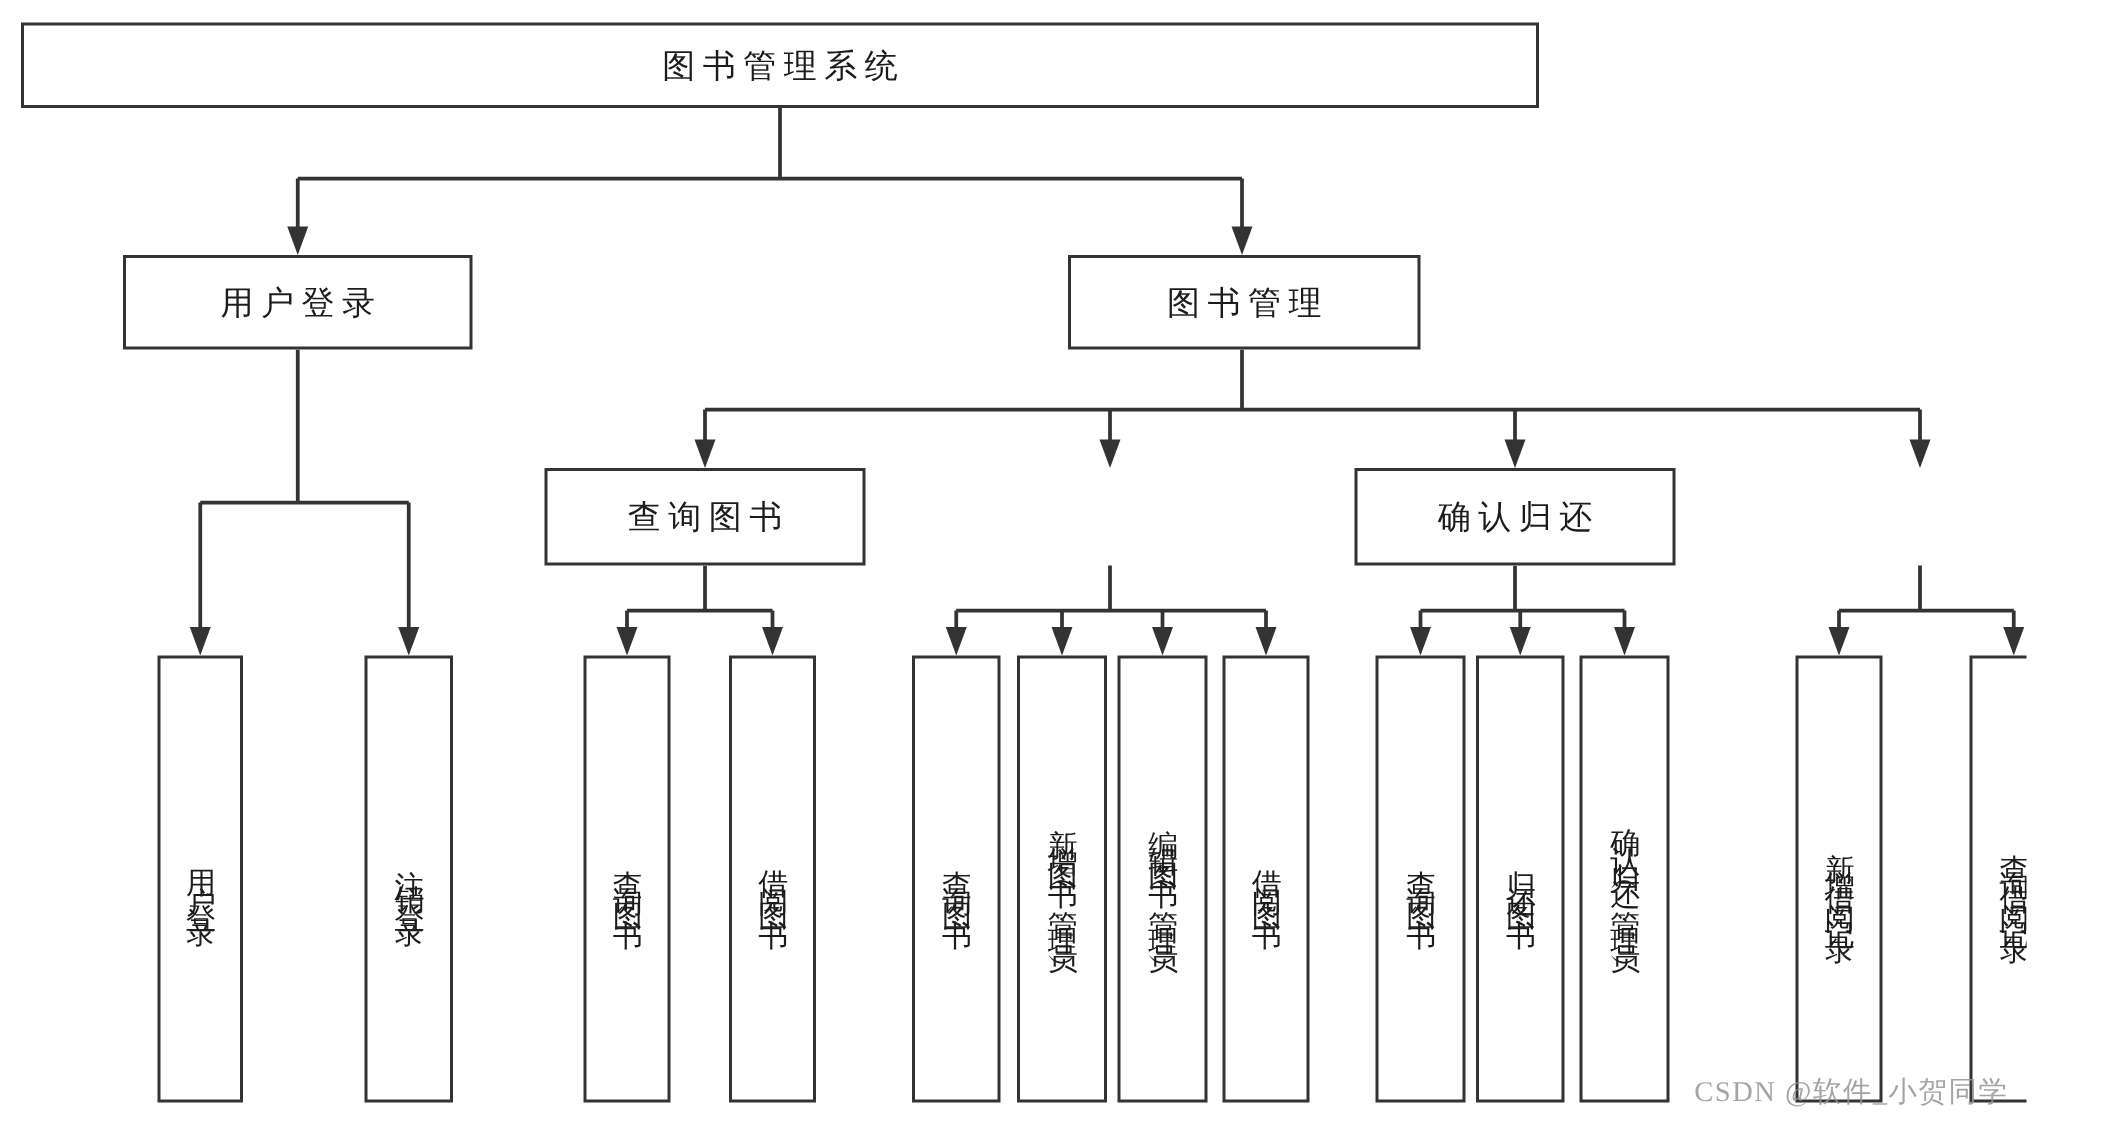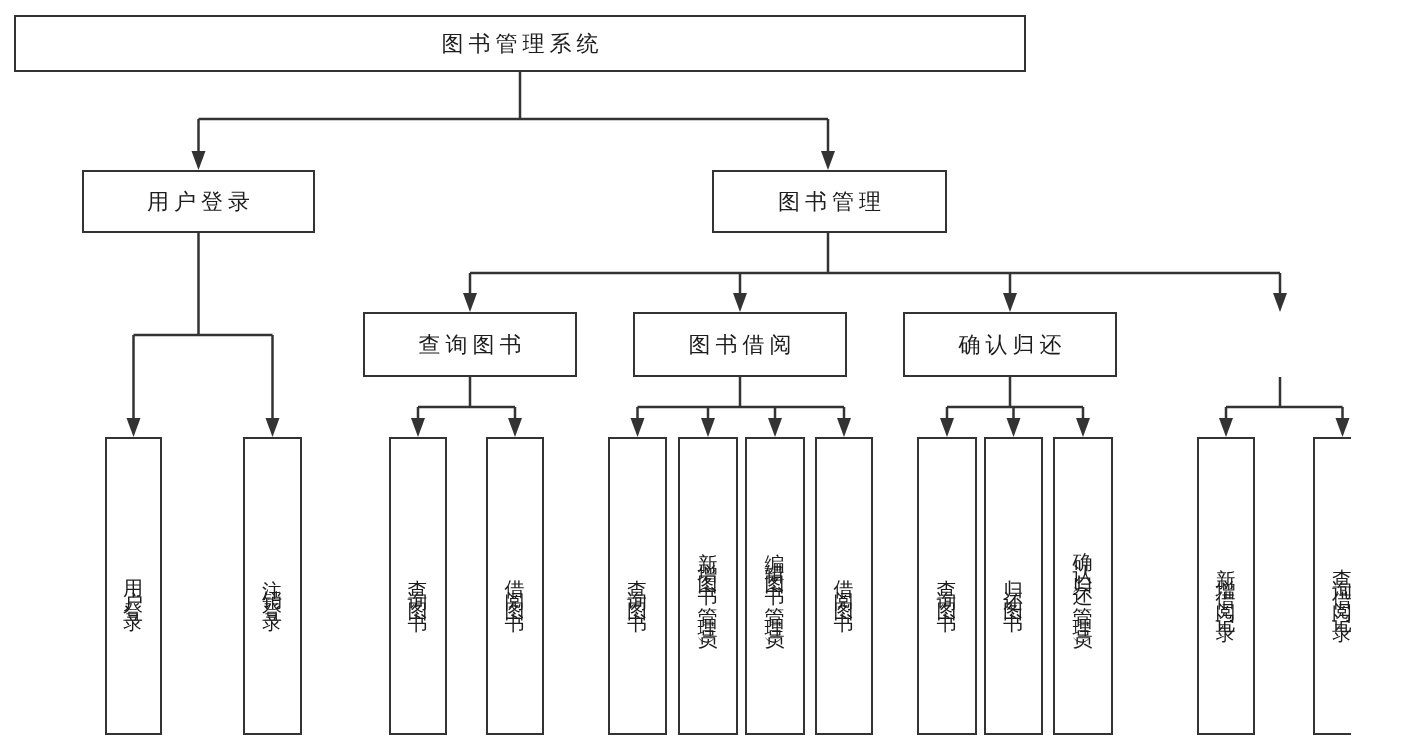--- a/index.html
+++ b/index.html
@@ -108,23 +108,20 @@
   <div class="node h" style="left:82px; top:170px; width:233px; height:63px">
     <span class="label">用户登录</span>
   </div>
   <div class="node h" style="left:712px; top:170px; width:235px; height:63px">
     <span class="label">图书管理</span>
   </div>
 
   <div class="node h" style="left:363px; top:312px; width:214px; height:65px">
     <span class="label">查询图书</span>
   </div>
-  <div class="node h" style="left:633px; top:312px; width:214px; height:65px">
-    <span class="label">图书借阅</span>
-  </div>
   <div class="node h" style="left:903px; top:312px; width:214px; height:65px">
     <span class="label">确认归还</span>
   </div>
 
   <div class="node v" style="left:105px; top:437px; width:57px; height:298px">
     <span class="label">用户登录</span>
   </div>
   <div class="node v" style="left:243px; top:437px; width:59px; height:298px">
     <span class="label">注销登录</span>
   </div>
@@ -159,14 +156,15 @@
     <span class="label">确认归还（管理员）</span>
   </div>
 
   <div class="node v" style="left:1197px; top:437px; width:58px; height:298px">
     <span class="label">新增借阅记录</span>
   </div>
   <div class="node v" style="left:1313px; top:437px; width:59px; height:298px">
     <span class="label">查询借阅记录</span>
   </div>
 
+  <div class="watermark">CSDN @软件_小贺同学</div>
 
 </div>
 
 </body></html>

